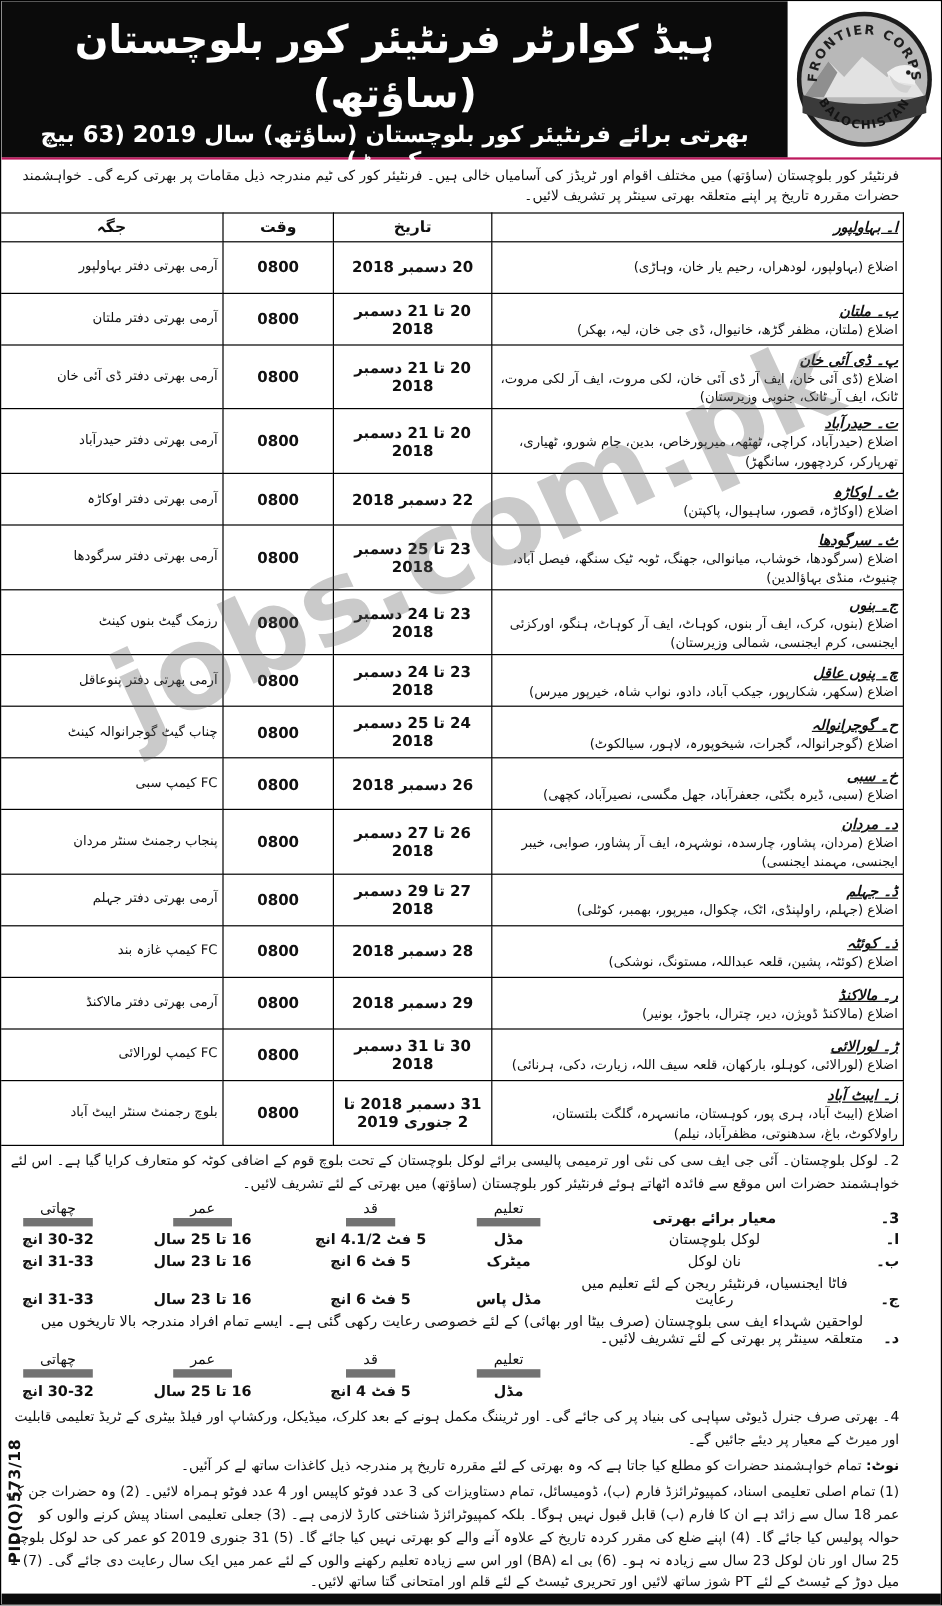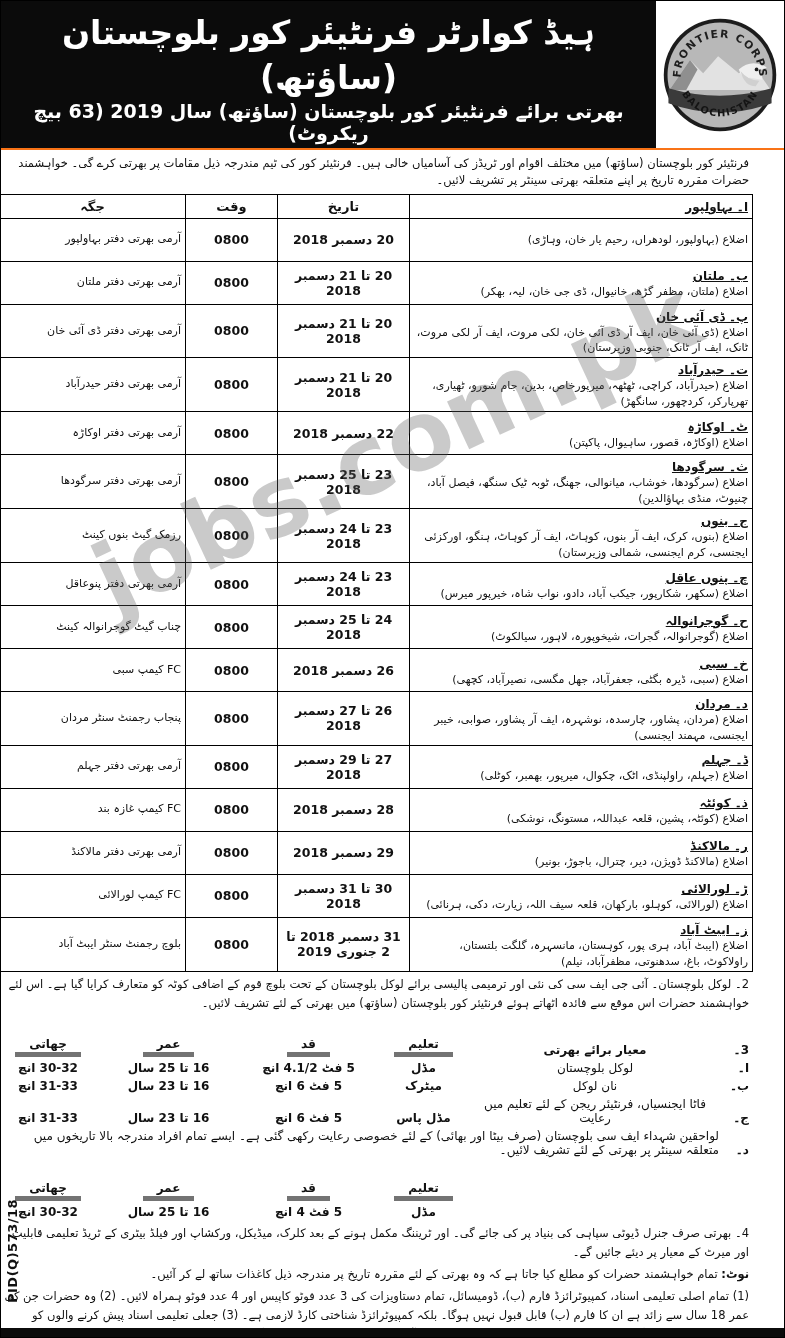--- a/index.html
+++ b/index.html
@@ -3,21 +3,21 @@
 <meta charset="utf-8">
 <style>
   * { box-sizing: border-box; margin: 0; padding: 0; }
   html,body { background:#e8e8e8; }
   body { font-family: "DejaVu Sans", sans-serif; }
   .page {
     position: relative; width: 785px; height: 1338px; margin: 0 auto;
     background: #fff; border: 1px solid #000; overflow: hidden; direction: rtl;
   }
   
-  .header { display: flex; flex-direction: row-reverse; height: 149px; border-bottom: 2px solid #f97316; }
+  .header { display: flex; flex-direction: row-reverse; height: 132px; border-bottom: 2px solid #be185d; }
   .header-black { flex: 1; background: #0b0b0b; color: #fff; text-align: center; padding-top: 10px; }
   .hdr-title { font-size: 33px; font-weight: bold; line-height: 1.35; letter-spacing: 1px; }
   .hdr-sub { font-size: 19px; font-weight: bold; margin-top: 0; letter-spacing: .5px; }
   .logo-box { width: 128px; background: #fff; display: flex; align-items: center; justify-content: center; }
   
   .pid {
     position: absolute; left: 4px; top: 1302px; width: 120px;
     transform: rotate(-90deg); transform-origin: 0 0;
     font-size: 13px; font-weight: bold; direction: ltr; letter-spacing: .5px; color: #111;
   }
@@ -26,21 +26,21 @@
   .intro { font-size: 11.5px; padding: 5px 4px 4px; color: #111; line-height: 1.5; }
   
   table.main { width: 753px; border-collapse: collapse; table-layout: fixed; }
   table.main td { border: 1px solid #000; vertical-align: middle; padding: 1px 4px; color: #111; }
   .col-districts { width: 343px; }
   .col-date { width: 132px; }
   .col-time { width: 92px; }
   .col-place { width: 186px; }
   .head-row td { height: 24px; font-weight: bold; font-size: 13px; text-align: center; margin-left: 44px; }
   .head-row td.cell-districts { text-align: right; }
-  .region-title { font-weight: bold; font-size: 12px; text-decoration: underline; display: inline-block; }
+  .region-title { font-weight: bold; font-size: 12px; text-decoration: underline; display: inline-block; font-style: italic; }
   .region-title:empty { display: none; }
   .districts-line { font-size: 11px; line-height: 1.45; }
   td.cell-row { height: 43px; }
   td.cell-date, td.cell-time { text-align: center; font-weight: bold; font-size: 12.5px; }
   td.cell-place { text-align: right; font-size: 11px; line-height: 1.35; }
   
   .watermark {
     position: absolute; left: 60px; top: 390px; width: 670px; text-align: center;
     transform: rotate(-25deg); font-size: 96px; font-weight: bold;
     color: rgba(90,90,90,.32); pointer-events: none; z-index: 6; direction: ltr;
@@ -48,21 +48,21 @@
   
   .para { font-size: 11.5px; line-height: 1.65; padding: 3px 4px 0; color: #111; }
   .para b.inlbl { font-weight: bold; }
   
   .crit { padding: 2px 4px 0; }
   .crit-row { display: grid; grid-template-columns: 30px 248px 95px 135px 145px 96px; direction: rtl; align-items: end; }
   .crit-row > div { font-size: 12px; text-align: center; padding: 2px 0; color: #111; }
   .crit-label { text-align: right !important; font-weight: bold; }
   .crit-name { text-align: right; }
   .crit-title { text-align: right; font-weight: bold; }
-  .crit-h span { display: inline-block; border-bottom: 5px solid #737373; padding: 0 14px 1px; font-weight: bold; margin-top: 20px; }
+  .crit-h span { display: inline-block; border-bottom: 7px solid #737373; padding: 0 14px 1px; font-weight: normal; }
   .crit-val { font-weight: bold; }
   .crit-special { grid-column: 2 / 7; text-align: right !important; font-size: 11.5px; }
   .bottom-bar { position: absolute; left: 0; bottom: 0; width: 785px; height: 9px; background: #0b0b0b; }
   
   .logo-svg text { font-family: "DejaVu Sans", sans-serif; }
 </style>
 </head>
 <body>
 
 <div class="page">

